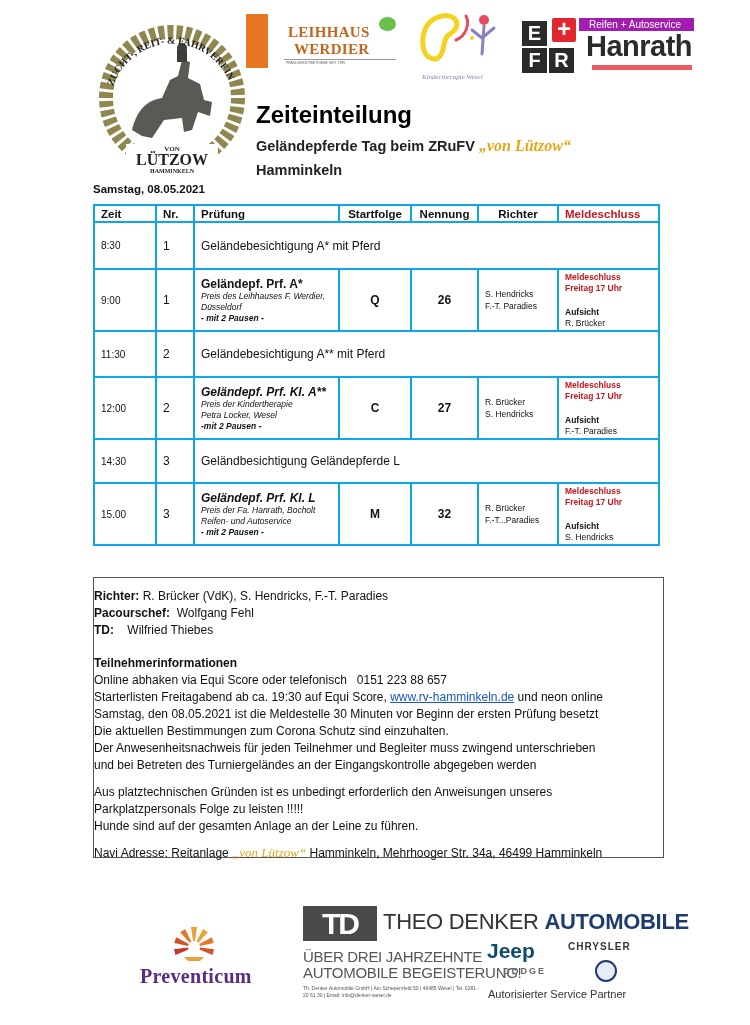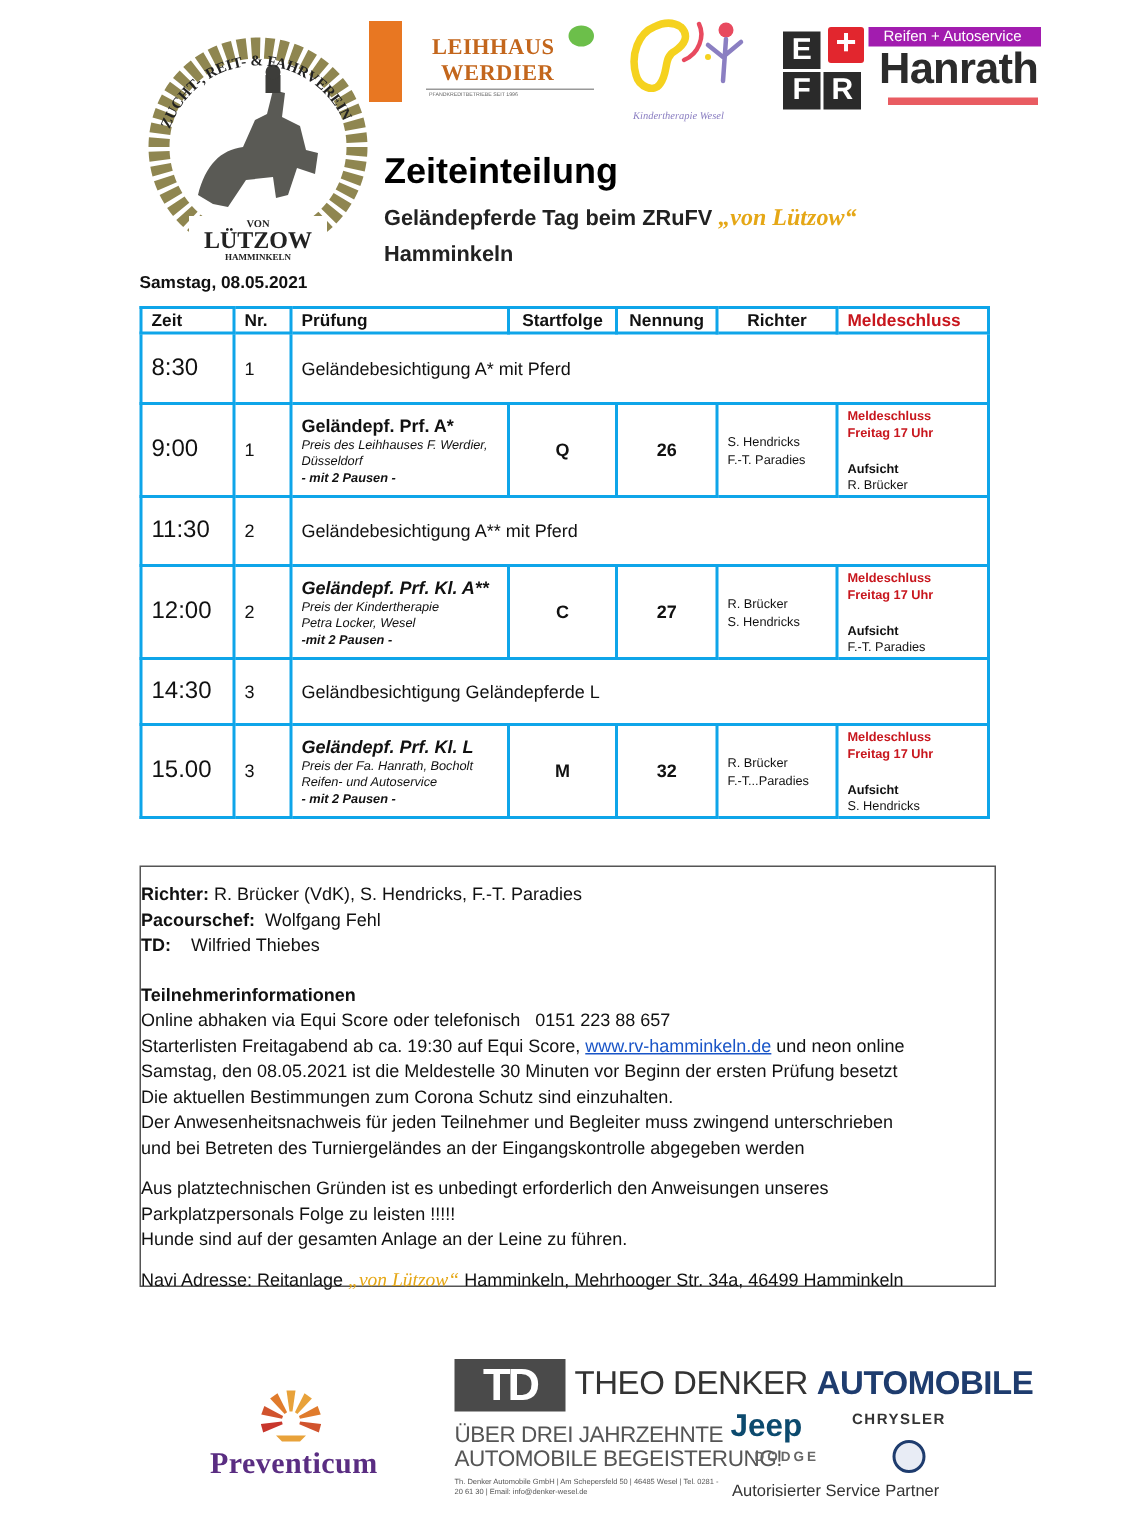--- a/index.html
+++ b/index.html
@@ -35,21 +35,21 @@
   .date { position: absolute; left: 93px; top: 183px; font: bold 11.5px "Liberation Sans", sans-serif; color: #111; }
 
   
   .sched { position: absolute; left: 93px; top: 204px; width: 565px; border-collapse: collapse; table-layout: fixed; }
   .sched th, .sched td { border: 2px solid #0ea5e9; font-size: 11px; vertical-align: middle; }
   .sched th { font-weight: bold; height: 17px; text-align: left; padding-left: 6px; font-size: 11.5px; }
   .sched th.c { text-align: center; padding-left: 0; }
   .sched th.red { color: #c8161d; }
   .sched td { padding-left: 6px; }
   .sched td.c { text-align: center; padding-left: 0; font-weight: bold; font-size: 12px; }
-  .sched td.time { font-size: 16px; }
+  .sched td.time { font-size: 10px; }
   .sched td.nr { font-size: 12px; }
   .sched td.span { font-size: 12px; }
   .ev-title { font-weight: bold; font-size: 12px; }
   .ev-title.it { font-style: italic; }
   .ev-sub { font-style: italic; font-size: 8.5px; line-height: 11px; }
   .ev-pause { font-weight: bold; font-style: italic; font-size: 8.5px; line-height: 11px; }
   .richter { font-size: 8.5px; line-height: 12px; }
   .mb-red { color: #c8161d; font-weight: bold; font-size: 8.5px; line-height: 11px; }
   .mb-label { font-weight: bold; font-size: 8.5px; line-height: 11px; margin-top: 13px; }
   .mb-name { font-size: 8.5px; line-height: 11px; }

